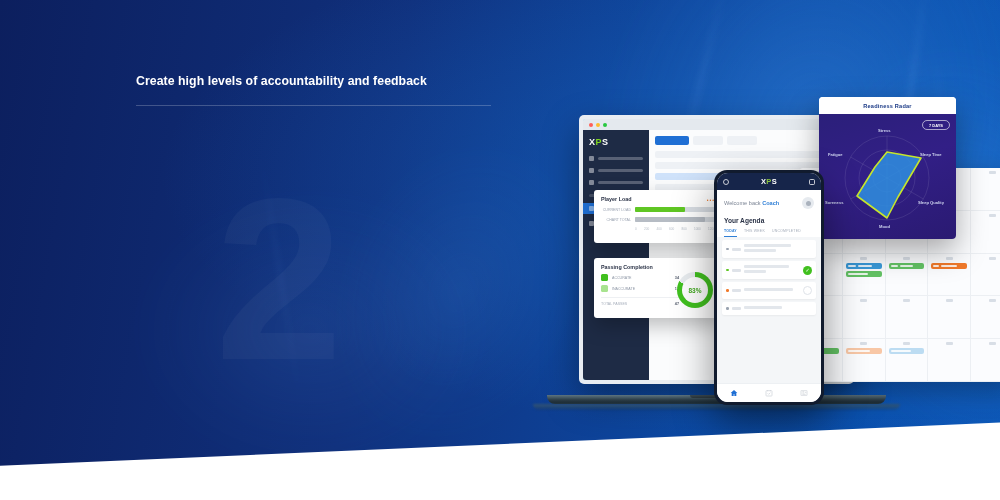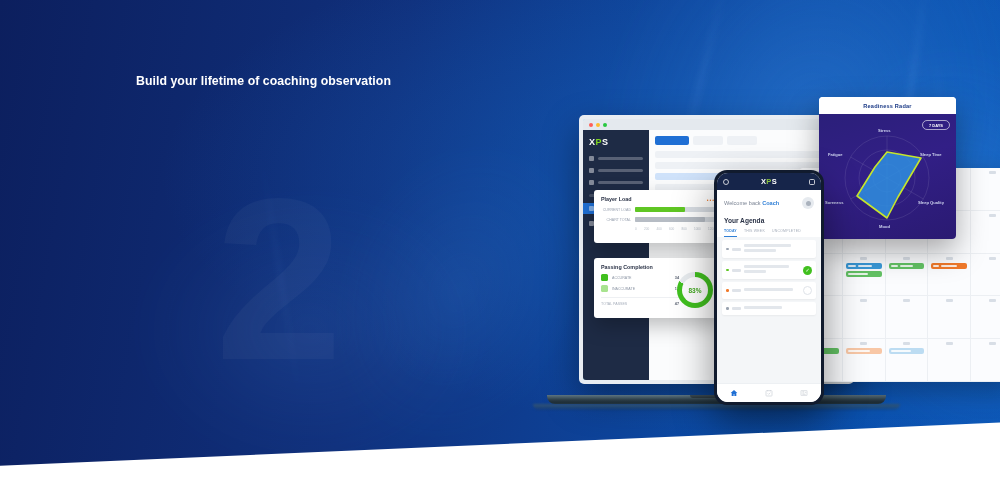--- a/index.html
+++ b/index.html
@@ -220,21 +220,22 @@
   <div class="swirl s4"></div>
   <div class="streak k1"></div>
   <div class="streak k2"></div>
   <div class="streak k3"></div>
   <div class="streak k4"></div>
   <div class="ghost-num">2</div>
 
   <div id="copy">
     <div id="bullets">
       <div class="bullet-row">
-        <div class="bullet-text">Build your lifetime of coaching observation</div>
+        <div class="bullet-text">Create high levels of accountability and feedback</div>
+        <div class="divider"></div>
       </div>
     </div>
   </div>
 
   <div id="devices">
 
     <div id="laptop">
       <div class="lid">
         <div class="lid-screen">
           <div class="app-win">

